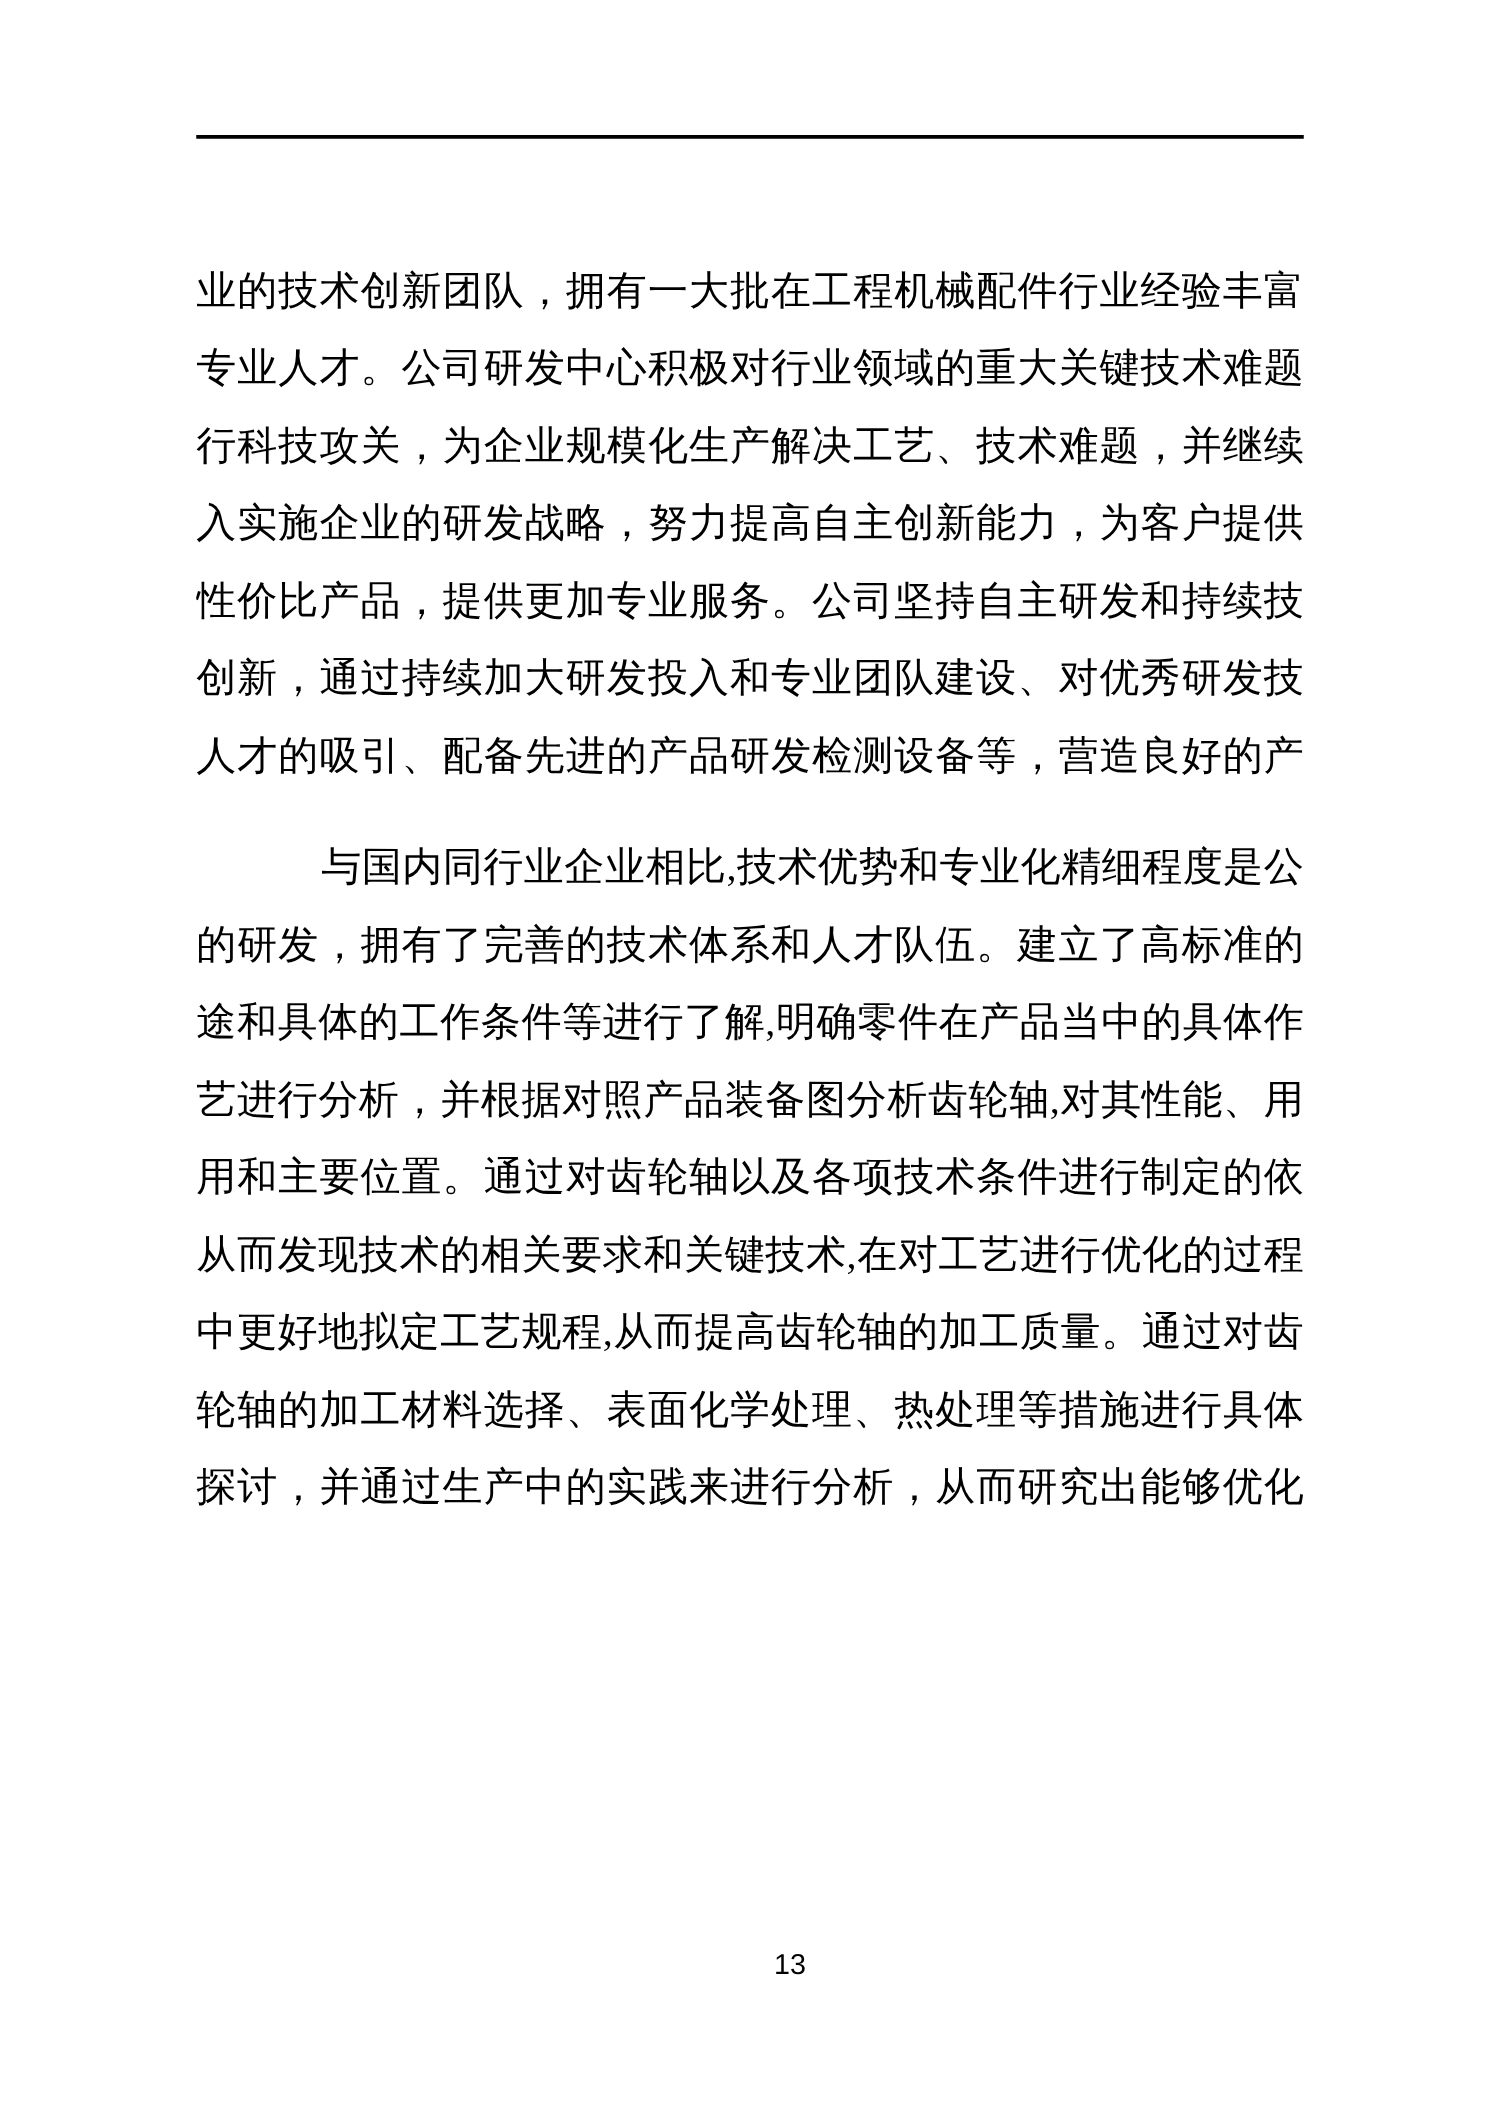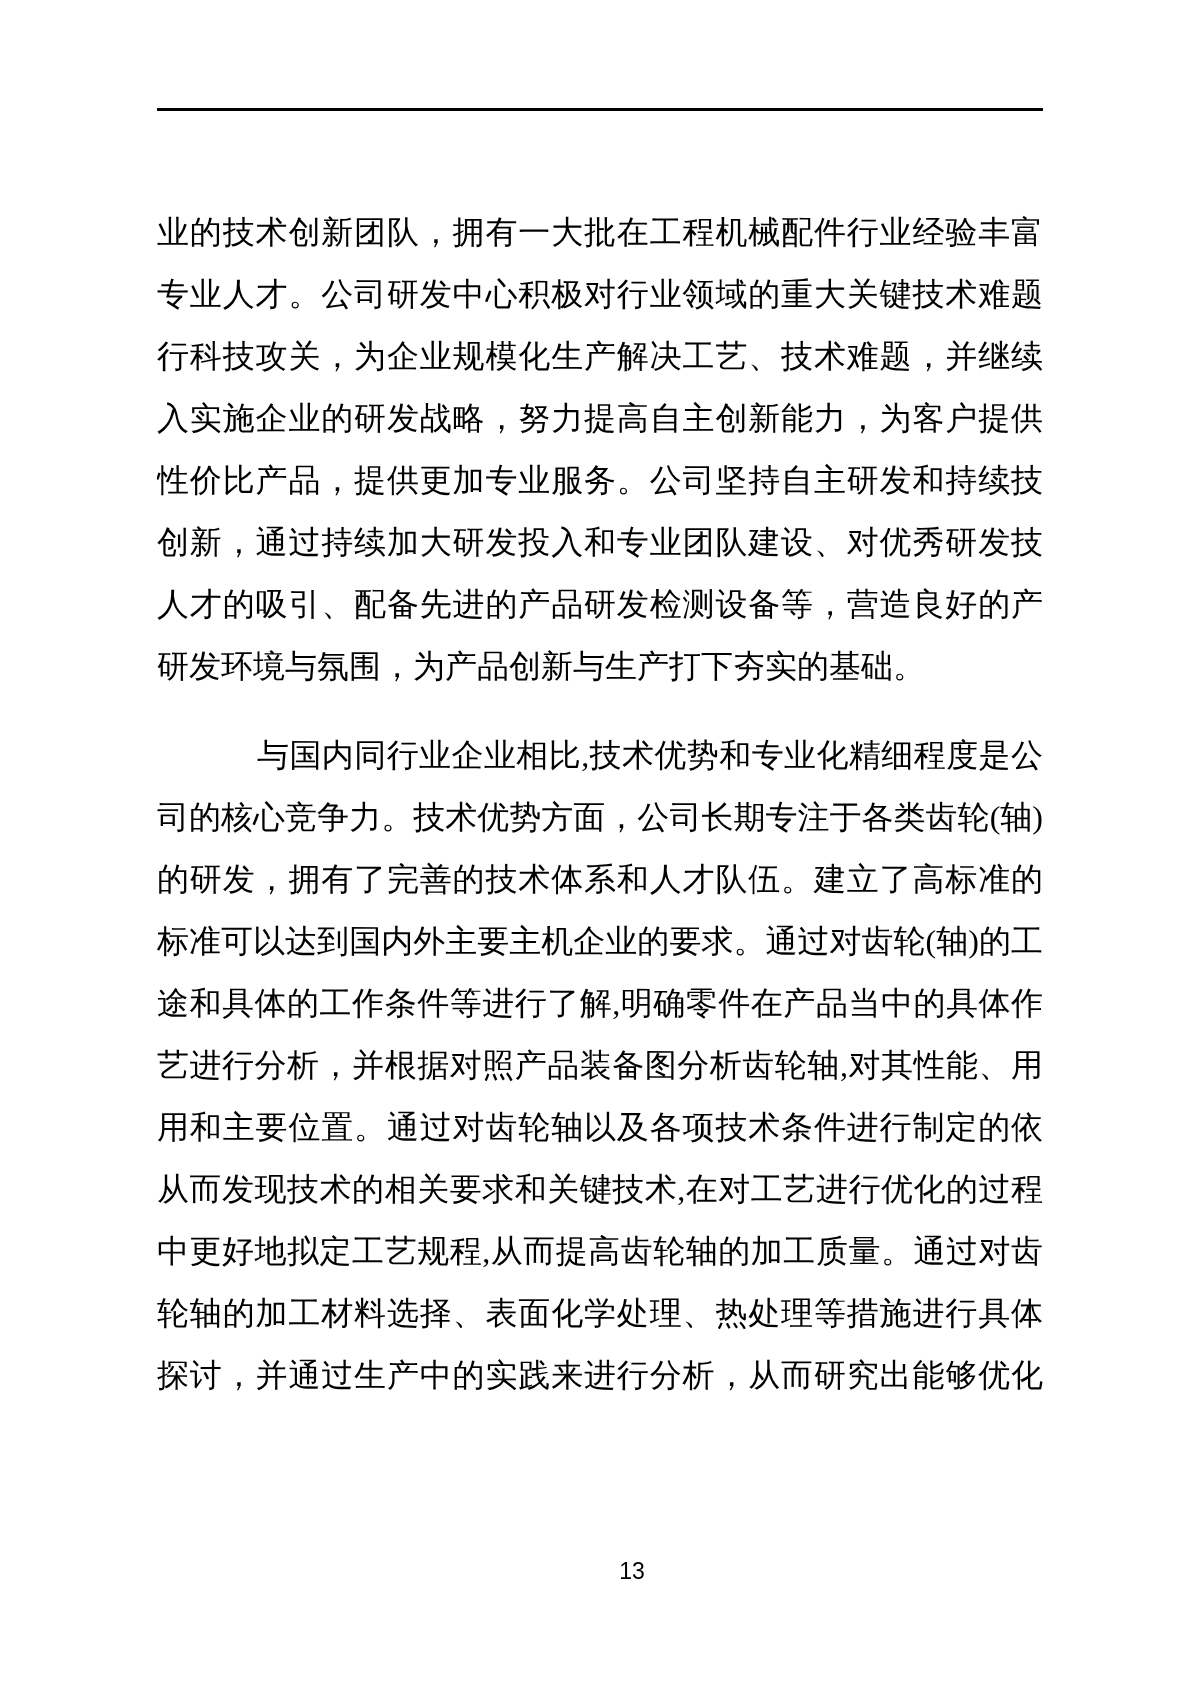--- a/index.html
+++ b/index.html
@@ -77,28 +77,25 @@
   <div class="body-text">
 
     <div class="para">
       <div class="line">业的技术创新团队，拥有一大批在工程机械配件行业经验丰富的</div>
       <div class="line">专业人才。公司研发中心积极对行业领域的重大关键技术难题进</div>
       <div class="line">行科技攻关，为企业规模化生产解决工艺、技术难题，并继续深</div>
       <div class="line">入实施企业的研发战略，努力提高自主创新能力，为客户提供高</div>
       <div class="line">性价比产品，提供更加专业服务。公司坚持自主研发和持续技术</div>
       <div class="line">创新，通过持续加大研发投入和专业团队建设、对优秀研发技术</div>
       <div class="line">人才的吸引、配备先进的产品研发检测设备等，营造良好的产品</div>
-      <div class="line last-of-para">研发环境与氛围，为产品创新与生产打下夯实的基础。</div>
     </div>
 
     <div class="para">
       <div class="line first-indent">与国内同行业企业相比,技术优势和专业化精细程度是公</div>
-      <div class="line">司的核心竞争力。技术优势方面，公司长期专注于各类齿轮(轴)</div>
       <div class="line">的研发，拥有了完善的技术体系和人才队伍。建立了高标准的生</div>
-      <div class="line">标准可以达到国内外主要主机企业的要求。通过对齿轮(轴)的工</div>
       <div class="line">途和具体的工作条件等进行了解,明确零件在产品当中的具体作</div>
       <div class="line">艺进行分析，并根据对照产品装备图分析齿轮轴,对其性能、用</div>
       <div class="line">用和主要位置。通过对齿轮轴以及各项技术条件进行制定的依据，</div>
       <div class="line">从而发现技术的相关要求和关键技术,在对工艺进行优化的过程</div>
       <div class="line">中更好地拟定工艺规程,从而提高齿轮轴的加工质量。通过对齿</div>
       <div class="line">轮轴的加工材料选择、表面化学处理、热处理等措施进行具体的</div>
       <div class="line">探讨，并通过生产中的实践来进行分析，从而研究出能够优化齿</div>
     </div>
 
   </div>

